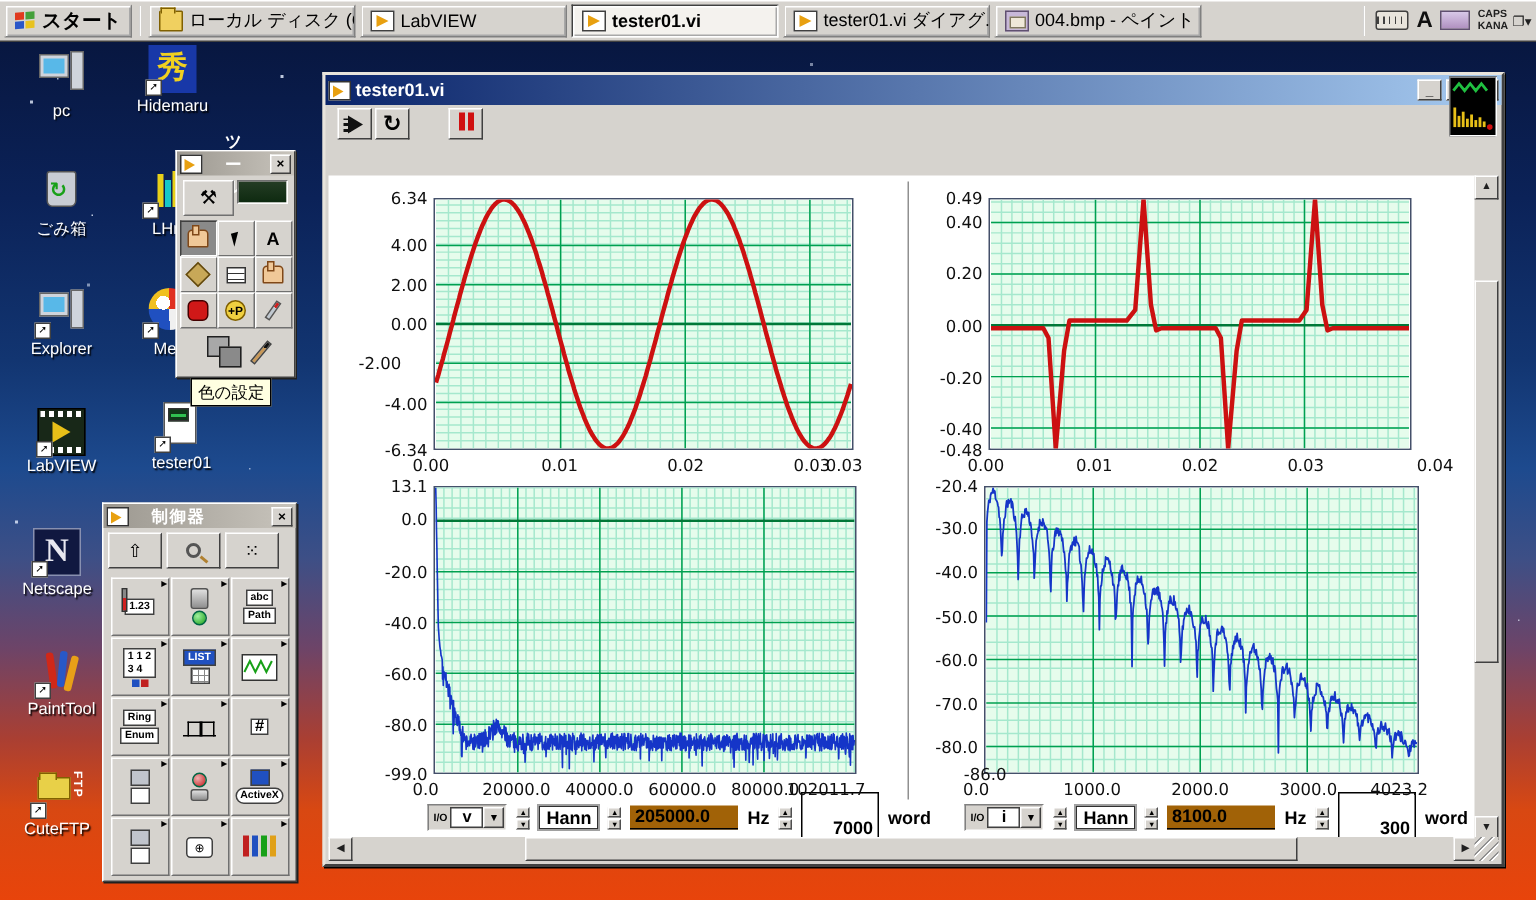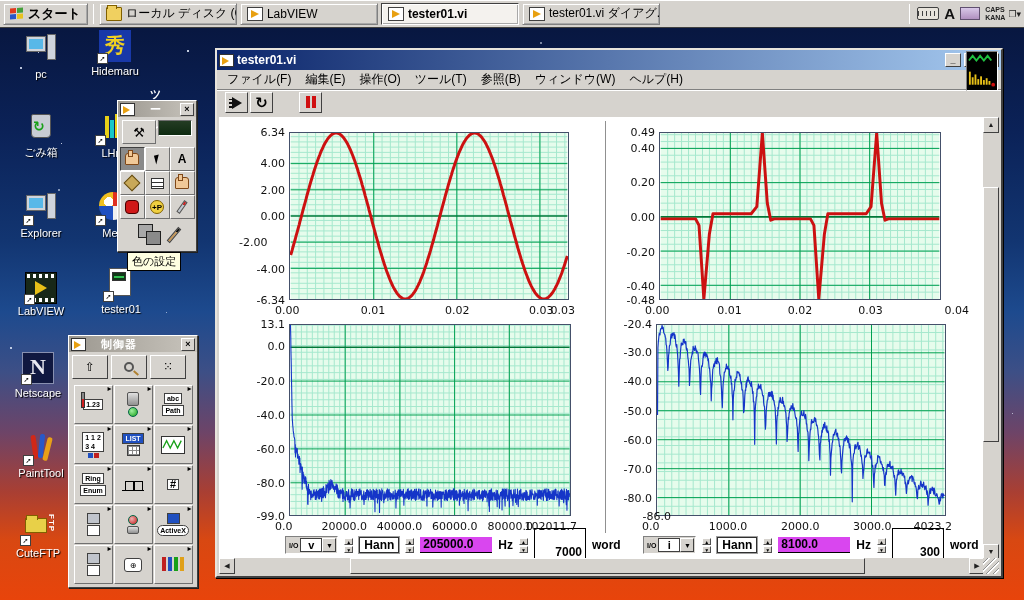--- a/index.html
+++ b/index.html
@@ -162,21 +162,21 @@
 
   
   .ctrl-row { position:absolute; display:flex; align-items:center; gap:6px; height:20px; }
   .io-combo { display:flex; align-items:center; border:1px solid; border-color:#808080 #fff #fff #808080; background:#d6d3ce; padding:1px; }
   .io-glyph { font-size:7px; font-weight:bold; padding:0 2px; line-height:7px; text-align:center; }
   .io-val { width:22px; height:14px; background:#fff; border:1px solid #404040; font-weight:bold; font-size:11px; text-align:center; line-height:13px; }
   .io-drop { width:14px; height:14px; font-size:7px; text-align:center; line-height:13px; }
   .spin { display:flex; flex-direction:column; gap:1px; }
   .spin b { width:9px; height:7px; font-size:5px; line-height:6px; text-align:center; border:1px solid; border-color:#fff #505050 #505050 #fff; background:#d6d3ce; font-weight:normal; }
   .ring-box { border:1px solid #303030; outline:1px solid #a0a0a0; background:#fff; font-weight:bold; padding:0 4px; font-size:12px; height:16px; line-height:15px; }
-  .num-box { background:#d946ef; font-weight:bold; font-size:12px; height:16px; line-height:15px; padding:0 3px; border-bottom:1px solid #000; min-width:72px; }
+  .num-box { background:#a16207; font-weight:bold; font-size:12px; height:16px; line-height:15px; padding:0 3px; border-bottom:1px solid #000; min-width:72px; }
   .num-box2 { background:#fff; font-weight:bold; font-size:12px; height:16px; line-height:14px; padding:16px 3px; border:1px solid #000; min-width:52px; text-align:right; }
   .unit { font-weight:bold; font-size:12px; }
 </style>
 </head>
 <body>
 
 <div id="stars">
     <i class="star" style="left: 611.924px; top: 222.765px; opacity: 0.911479; width: 1px; height: 1px;"></i>
     <i class="star" style="left: 177.961px; top: 256.435px; opacity: 0.563937; width: 1px; height: 1px;"></i>
     <i class="star" style="left: 881.053px; top: 233.096px; opacity: 0.549954;"></i>
@@ -269,20 +269,24 @@
     <span>LabVIEW</span>
   </div>
   <div class="tb-btn raised2 task active">
     <span class="micon icon-lv"></span>
     <span>tester01.vi</span>
   </div>
   <div class="tb-btn raised2 task">
     <span class="micon icon-lv"></span>
     <span>tester01.vi ダイアグ...</span>
   </div>
+  <div class="tb-btn raised2 task">
+    <span class="micon icon-paint"></span>
+    <span>004.bmp - ペイント</span>
+  </div>
   <div id="tray">
     <div class="tb-sep"></div>
     <span class="kbd"></span>
     <span id="ime-a">A</span>
     <span class="toolbox"></span>
     <span id="capskana">
       <span><span>CAPS</span><br><span>KANA</span></span>
       <span class="glyphs">❐▾</span>
     </span>
   </div>
@@ -495,29 +499,20 @@
   </div>
 </div>
 
 <div id="vi-window">
   <div id="titlebar">
     <span class="pal-vi"></span>
     <span class="t-txt">tester01.vi</span>
     <span class="cap-btn raised">_</span>
     <span class="cap-btn raised">□</span>
     <span class="cap-btn raised">×</span>
-  </div>
-  <div id="menubar">
-    <span class="menu-item">ファイル(F)</span>
-    <span class="menu-item">編集(E)</span>
-    <span class="menu-item">操作(O)</span>
-    <span class="menu-item">ツール(T)</span>
-    <span class="menu-item">参照(B)</span>
-    <span class="menu-item">ウィンドウ(W)</span>
-    <span class="menu-item">ヘルプ(H)</span>
   </div>
   <div id="lv-toolbar">
     <span class="lvb raised">
         <span class="runtail"></span>
         <span class="runarrow"></span>
       </span>
     <span class="lvb raised">
         <span class="contrun">↻</span>
       </span>
     <span style="width:22px"></span>

